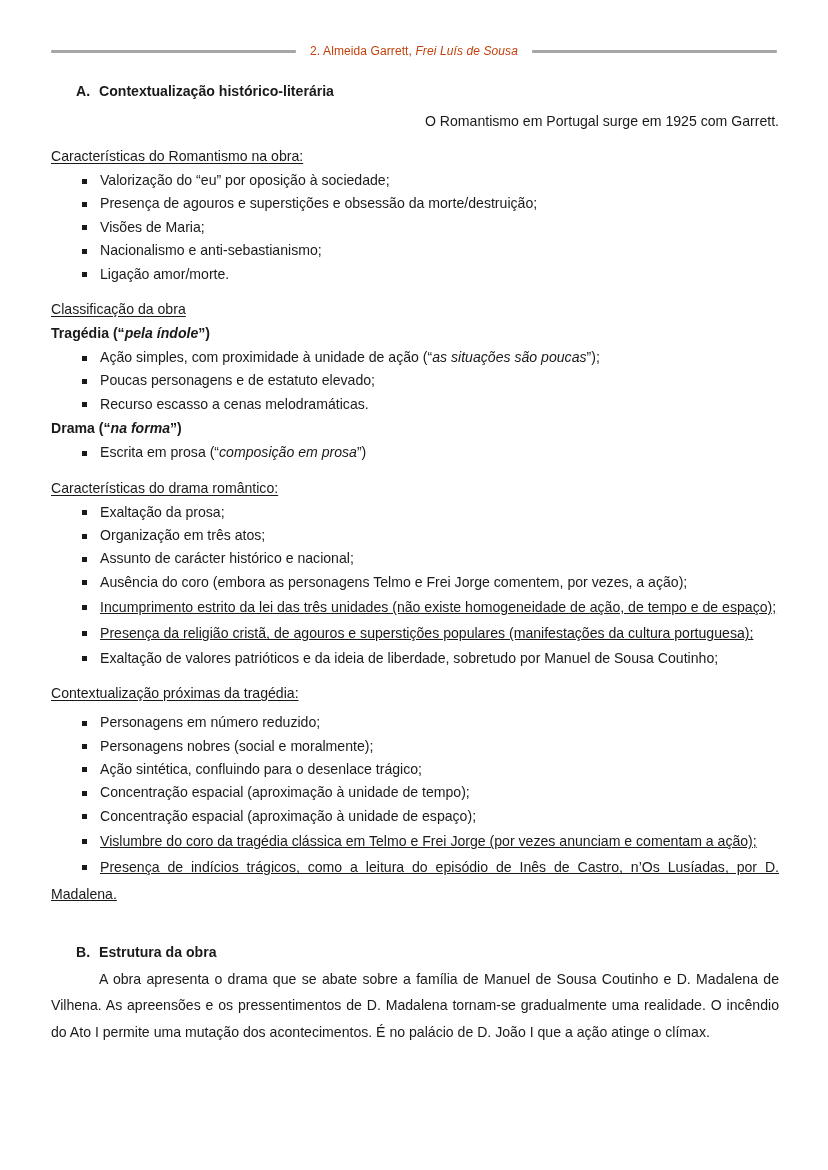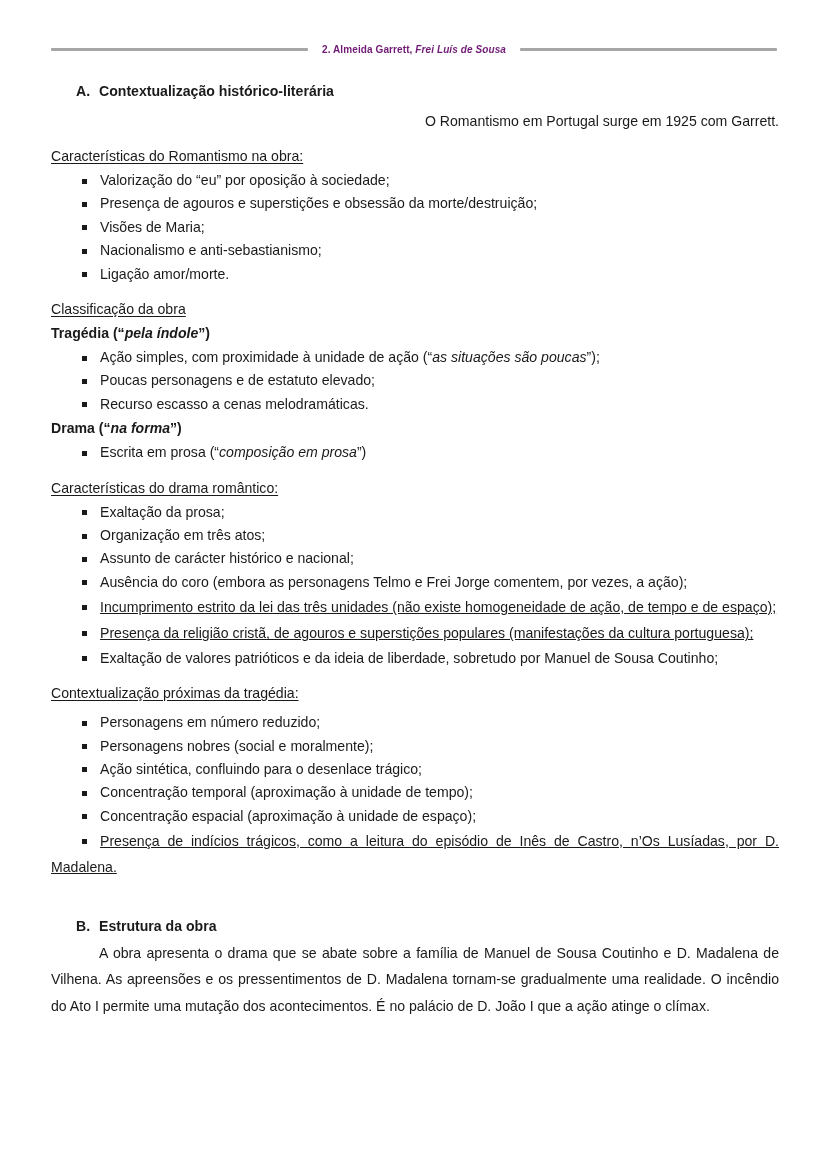--- a/index.html
+++ b/index.html
@@ -35,25 +35,25 @@
     gap: 14px;
   }
   .header-rule {
     flex: 1 1 auto;
     height: 3px;
     background: #a6a6a6;
     border-radius: 1px;
   }
   .header-title {
     flex: 0 0 auto;
-    font-size: 10px;
-    font-weight: bold;
+    font-size: 12px;
+    font-weight: normal;
     letter-spacing: 0.1px;
     white-space: nowrap;
-    color: #701a75;
+    color: #c2410c;
   }
   .header-title .ital {
     font-style: italic;
   }
 
   
   .content {
     position: absolute;
     left: 51px;
     top: 80px;
@@ -211,22 +211,23 @@
       <li class="wrap">Incumprimento estrito da lei das três unidades (não existe homogeneidade de ação, de tempo e de espaço);</li>
       <li class="wrap">Presença da religião cristã, de agouros e superstições populares (manifestações da cultura portuguesa);</li>
       <li>Exaltação de valores patrióticos e da ideia de liberdade, sobretudo por Manuel de Sousa Coutinho;</li>
     </ul>
 
     <p class="sub-heading">Contextualização próximas da tragédia:</p>
     <ul class="bullets gap">
       <li>Personagens em número reduzido;</li>
       <li>Personagens nobres (social e moralmente);</li>
       <li>Ação sintética, confluindo para o desenlace trágico;</li>
-      <li>Concentração temporal (aproximação à unidade de tempo);</li>
+      <li>Concentração espacial (aproximação à unidade de tempo);</li>
       <li>Concentração espacial (aproximação à unidade de espaço);</li>
+      <li class="wrap">Vislumbre do coro da tragédia clássica em Telmo e Frei Jorge (por vezes anunciam e comentam a ação);</li>
       <li class="wrap">Presença de indícios trágicos, como a leitura do episódio de Inês de Castro, n’Os Lusíadas, por D. Madalena.</li>
     </ul>
 
     <div class="spacer-lg"></div>
 
     <div class="sec-heading">
       <span class="marker">B.</span>
       <span class="label">Estrutura da obra</span>
     </div>
     <p class="body-par">A obra apresenta o drama que se abate sobre a família de Manuel de Sousa Coutinho e D. Madalena de Vilhena. As apreensões e os pressentimentos de D. Madalena tornam-se gradualmente uma realidade. O incêndio do Ato I permite uma mutação dos acontecimentos. É no palácio de D. João I que a ação atinge o clímax.</p>

